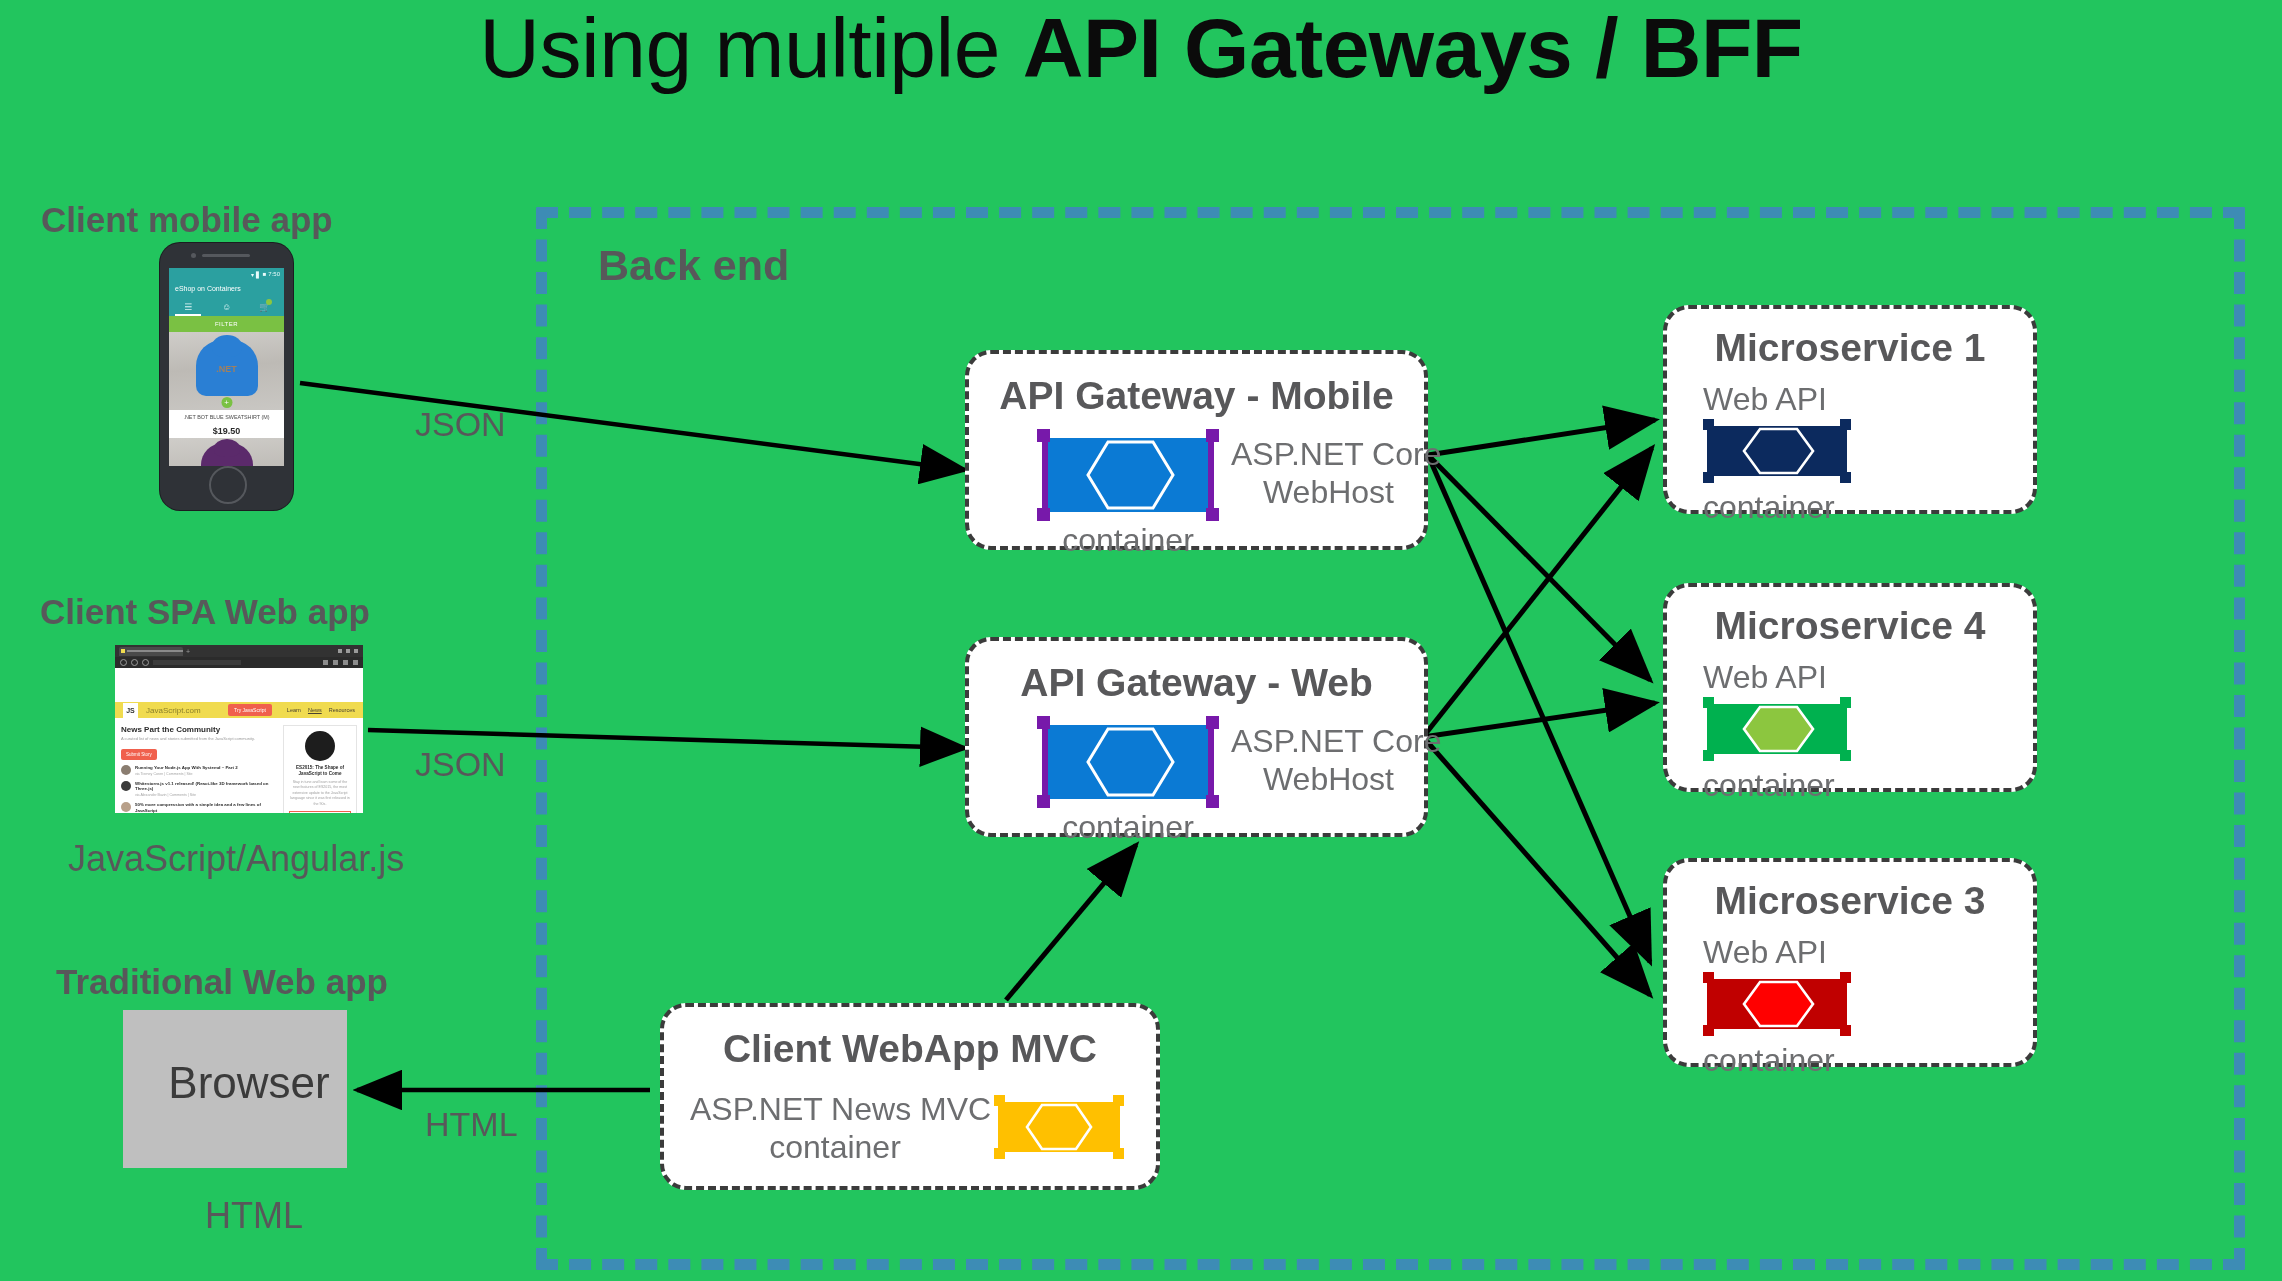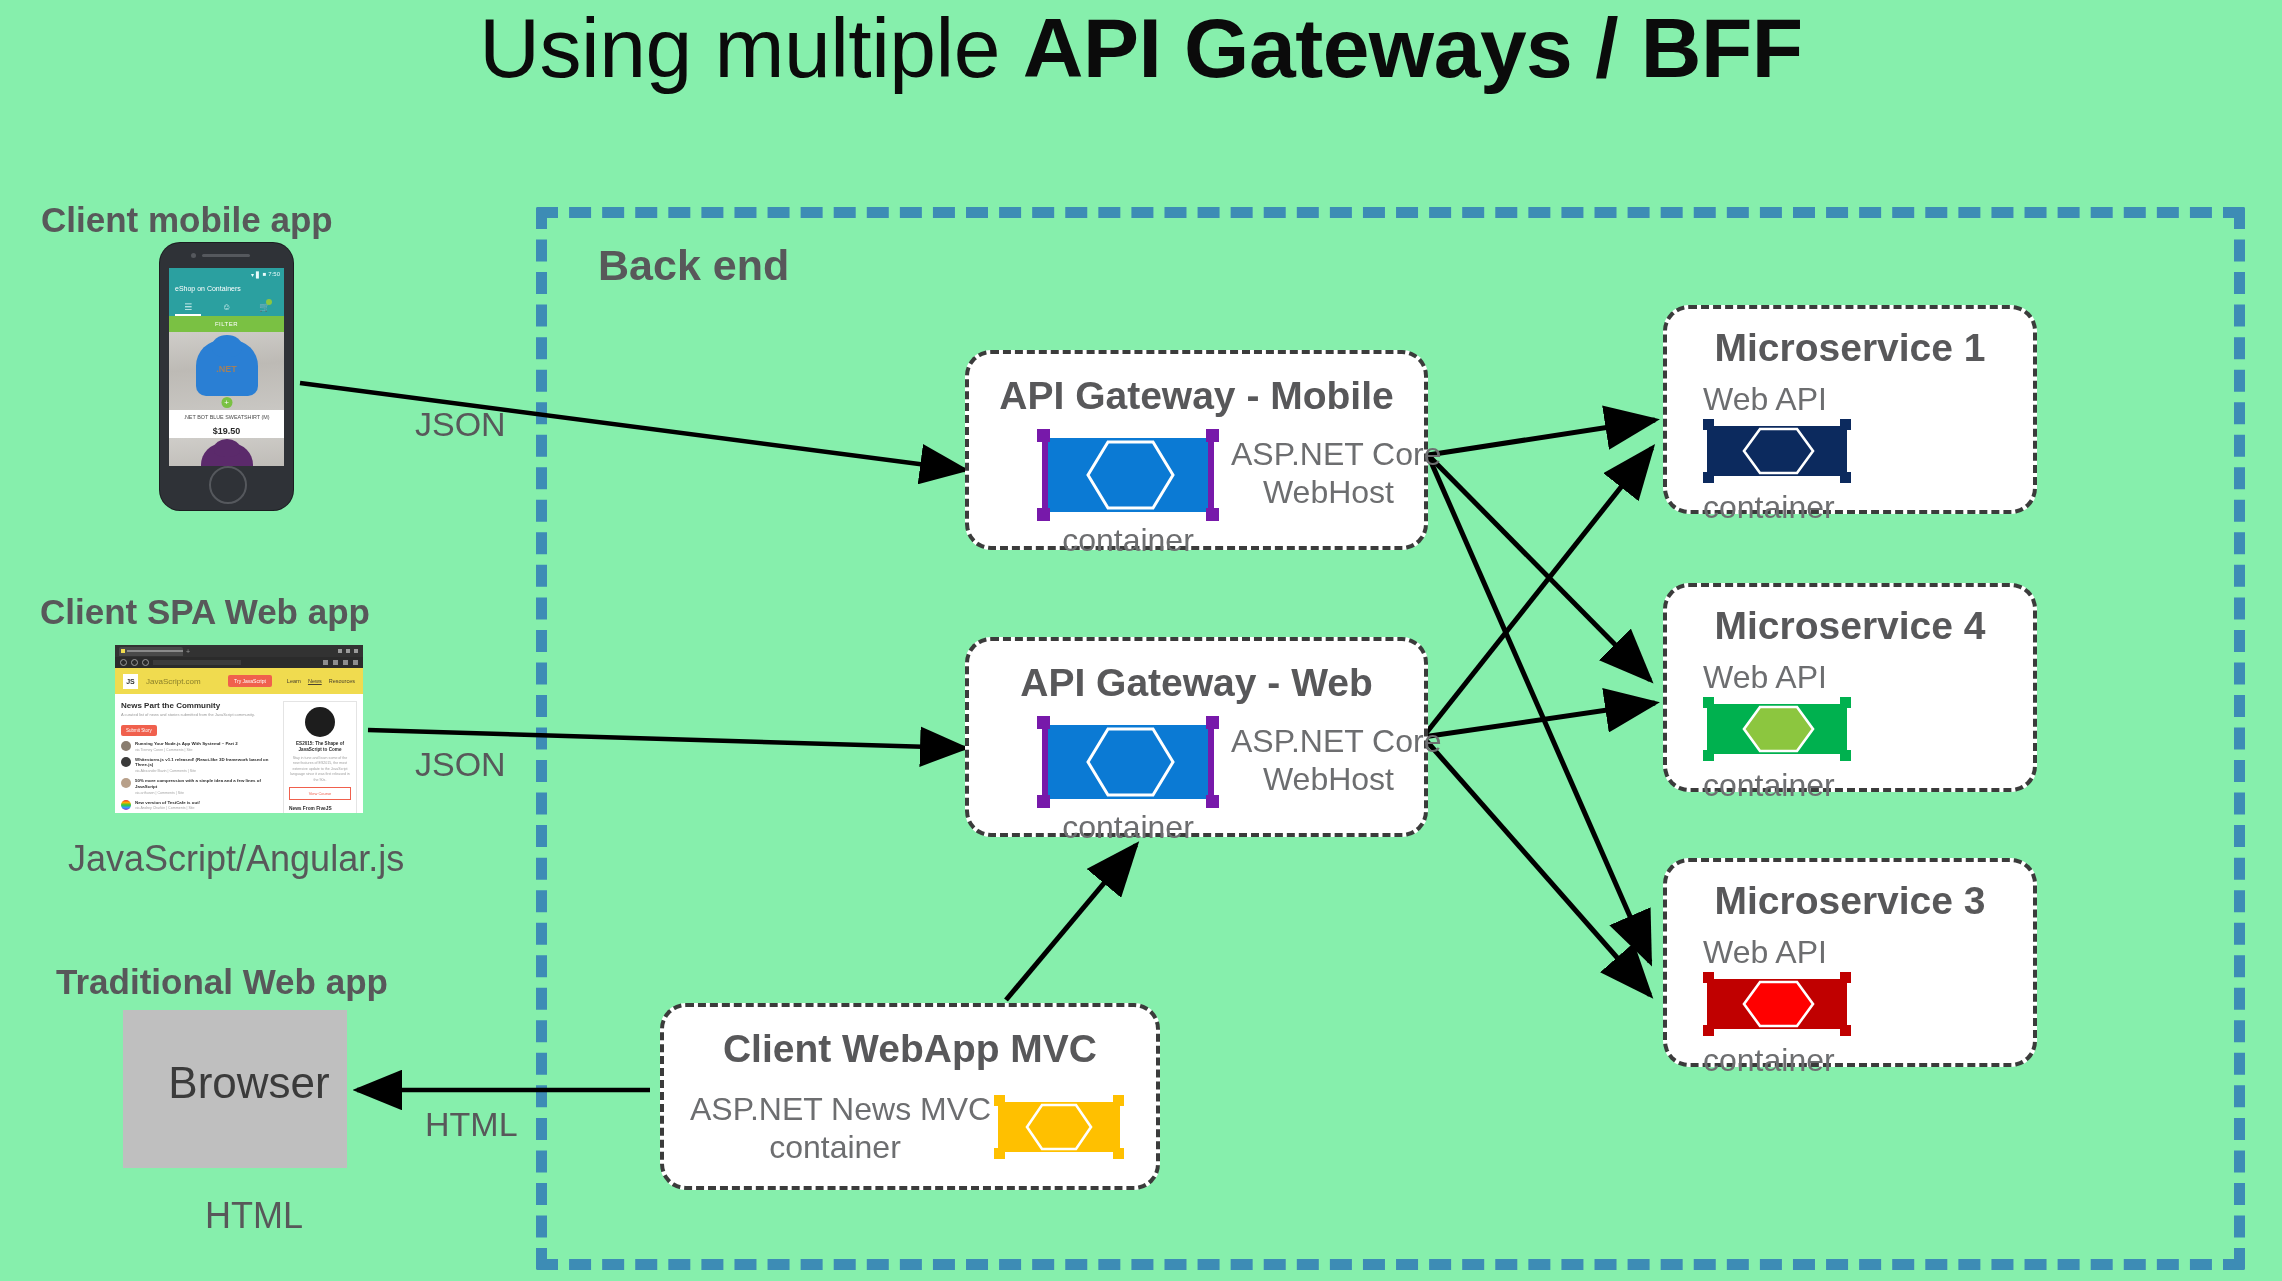--- a/index.html
+++ b/index.html
@@ -7,21 +7,21 @@
     padding: 0;
     background: #ffffff;
   }
   body {
     font-family: "Liberation Sans", sans-serif;
   }
   #canvas {
     position: relative;
     width: 2282px;
     height: 1281px;
-    background: #86efac;
+    background: #22c55e;
     overflow: hidden;
   }
 
   
   #title {
     position: absolute;
     left: 0;
     top: 6px;
     width: 2282px;
     text-align: center;
@@ -359,26 +359,27 @@
     align-items: center;
     gap: 4px;
     padding: 0 5px;
   }
   .spa-navicon { width: 5px; height: 5px; border: 1px solid #9a9a9a; border-radius: 50%; }
   .spa-url { flex: 0 0 88px; height: 5px; background: #3c3c3c; }
   .spa-toolicons { margin-left: auto; display: flex; gap: 5px; }
   .spa-toolicons i { width: 5px; height: 5px; background: #8d8d8d; display: block; }
   .spa-page { height: 145px; background: #ffffff; overflow: hidden; }
   .spa-header {
-    height: 26px;
+    height: 16px;
     background: #f0db4f;
     display: flex;
     align-items: center;
     padding: 0 8px;
     gap: 8px;
+    margin-top: 34px;
   }
   .spa-logo {
     width: 15px; height: 15px;
     background: #ffffff;
     color: #323330;
     font-size: 7px;
     font-weight: 700;
     display: flex;
     align-items: center;
     justify-content: center;

